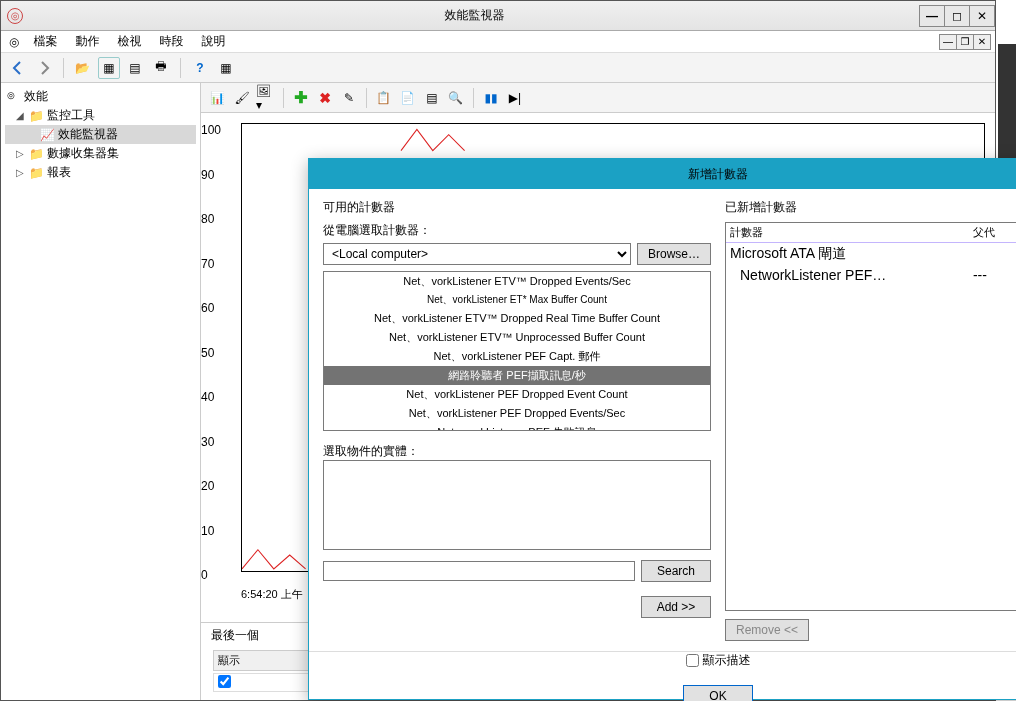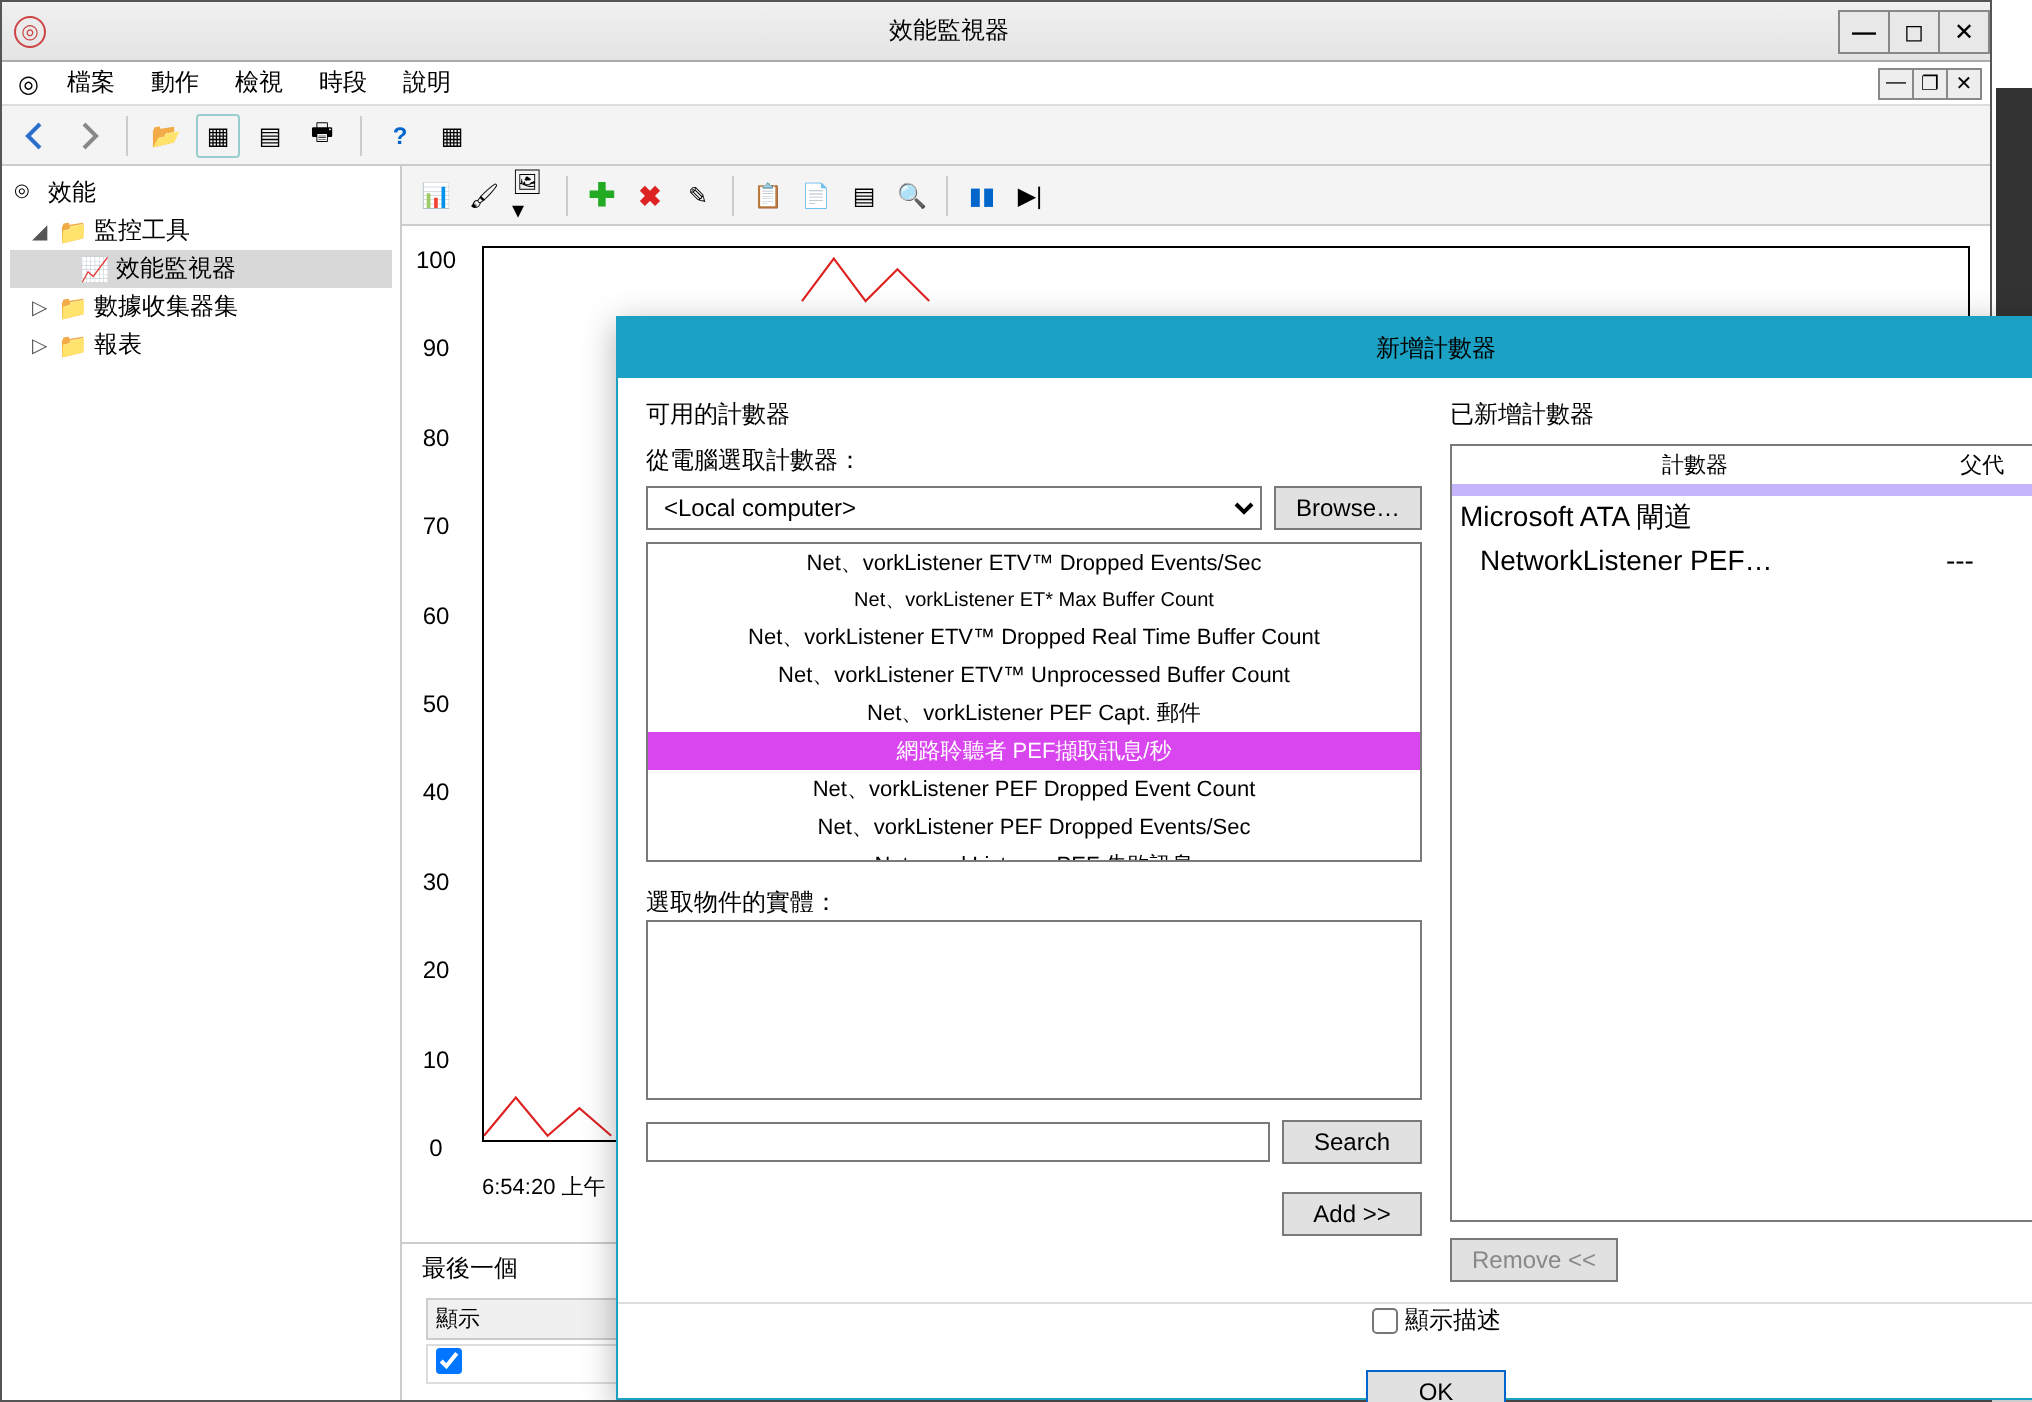--- a/index.html
+++ b/index.html
@@ -26,46 +26,46 @@
 .tree{width:200px;border-right:1px solid #ccc;padding:4px;background:#fff;}
 .tree-node{display:flex;align-items:center;padding:1px 2px;gap:3px;cursor:pointer;}
 .tree-node.selected{background:#d8d8d8;}
 .tree-indent{display:inline-block;}
 .tree-expander{width:10px;display:inline-block;color:#555;font-size:10px;}
 
 .chart-pane{flex:1;display:flex;flex-direction:column;}
 .chart-toolbar{height:30px;background:#f4f4f4;border-bottom:1px solid #ccc;display:flex;align-items:center;padding:0 6px;gap:2px;}
 
 .chart-area{flex:1;background:#fff;position:relative;padding:10px 10px 10px 40px;}
-.y-axis{position:absolute;left:0;top:10px;bottom:40px;width:38px;display:flex;flex-direction:column;justify-content:space-between;align-items:center;font-size:11px;color:#000;padding-right:4px;}
+.y-axis{position:absolute;left:0;top:10px;bottom:40px;width:38px;display:flex;flex-direction:column;justify-content:space-between;align-items:flex-start;font-size:11px;color:#000;padding-right:4px;}
 .plot{border:1px solid #000;height:calc(100% - 40px);position:relative;background:#fff;}
 .xlabel{position:absolute;bottom:20px;left:40px;font-size:11px;}
 
 .legend-table{position:absolute;left:228px;bottom:18px;right:16px;}
 .legend-table th{background:#f0f0f0;border:1px solid #ccc;padding:2px 4px;font-weight:normal;font-size:11px;text-align:left;}
 .legend-table td{border:1px solid #ddd;padding:1px 4px;font-size:11px;}
 
 
 .dialog{position:absolute;left:308px;top:158px;width:820px;height:542px;border:1px solid #1ba1c4;background:#fff;box-shadow:0 4px 16px rgba(0,0,0,.3);}
 .dlg-title{height:30px;background:#1ba1c4;color:#000;display:flex;align-items:center;justify-content:center;position:relative;}
 .dlg-close{position:absolute;right:0;top:0;width:44px;height:22px;background:#c1392b;color:#fff;display:flex;align-items:center;justify-content:center;font-size:14px;cursor:pointer;}
 .dlg-body{display:flex;padding:10px 14px;gap:14px;height:calc(100% - 78px);}
 .dlg-col{flex:1;display:flex;flex-direction:column;}
 .dlg-col h4{font-size:12px;font-weight:normal;margin-bottom:6px;}
 .field-row{display:flex;gap:6px;margin-bottom:6px;align-items:center;}
 select,input[type=text]{border:1px solid #7a7a7a;padding:2px 4px;font-size:12px;background:#fff;}
 button.std{border:1px solid #7a7a7a;background:#e1e1e1;padding:3px 10px;font-size:12px;cursor:pointer;min-width:70px;}
 .counter-list{border:1px solid #7a7a7a;height:160px;overflow-y:scroll;background:#fff;}
 .counter-list .item{padding:2px 6px;font-size:11px;cursor:pointer;white-space:nowrap;overflow:hidden;text-overflow:ellipsis;text-align:center;}
-.counter-list .item.sel{background:#d946ef;color:#fff;}
+.counter-list .item.sel{background:#737373;color:#fff;}
 .counter-list .item.sm{font-size:10px;}
 .instances{border:1px solid #7a7a7a;height:90px;background:#fff;}
 .added-table{border:1px solid #7a7a7a;flex:1;background:#fff;}
 .added-table table{width:100%;border-collapse:collapse;}
-.added-table th{font-size:11px;font-weight:normal;text-align:center;padding:2px 4px;border-bottom:6px solid #c4b5fd;background:#fff;}
+.added-table th{font-size:11px;font-weight:normal;text-align:left;padding:2px 4px;border-bottom:1px solid #c4b5fd;background:#fff;}
 .added-table td{font-size:14px;padding:2px 4px;}
 .dlg-footer{height:48px;border-top:1px solid #ddd;display:flex;align-items:center;padding:0 14px;gap:8px;flex-direction:column;}
 .dlg-footer .spacer{flex:1;}
 .chk{display:flex;align-items:center;gap:4px;}
 
 svg.ico{width:16px;height:16px;}
 
 
 .bg-right{position:absolute;right:0;top:44px;width:18px;height:600px;background:#333;}
 </style>

